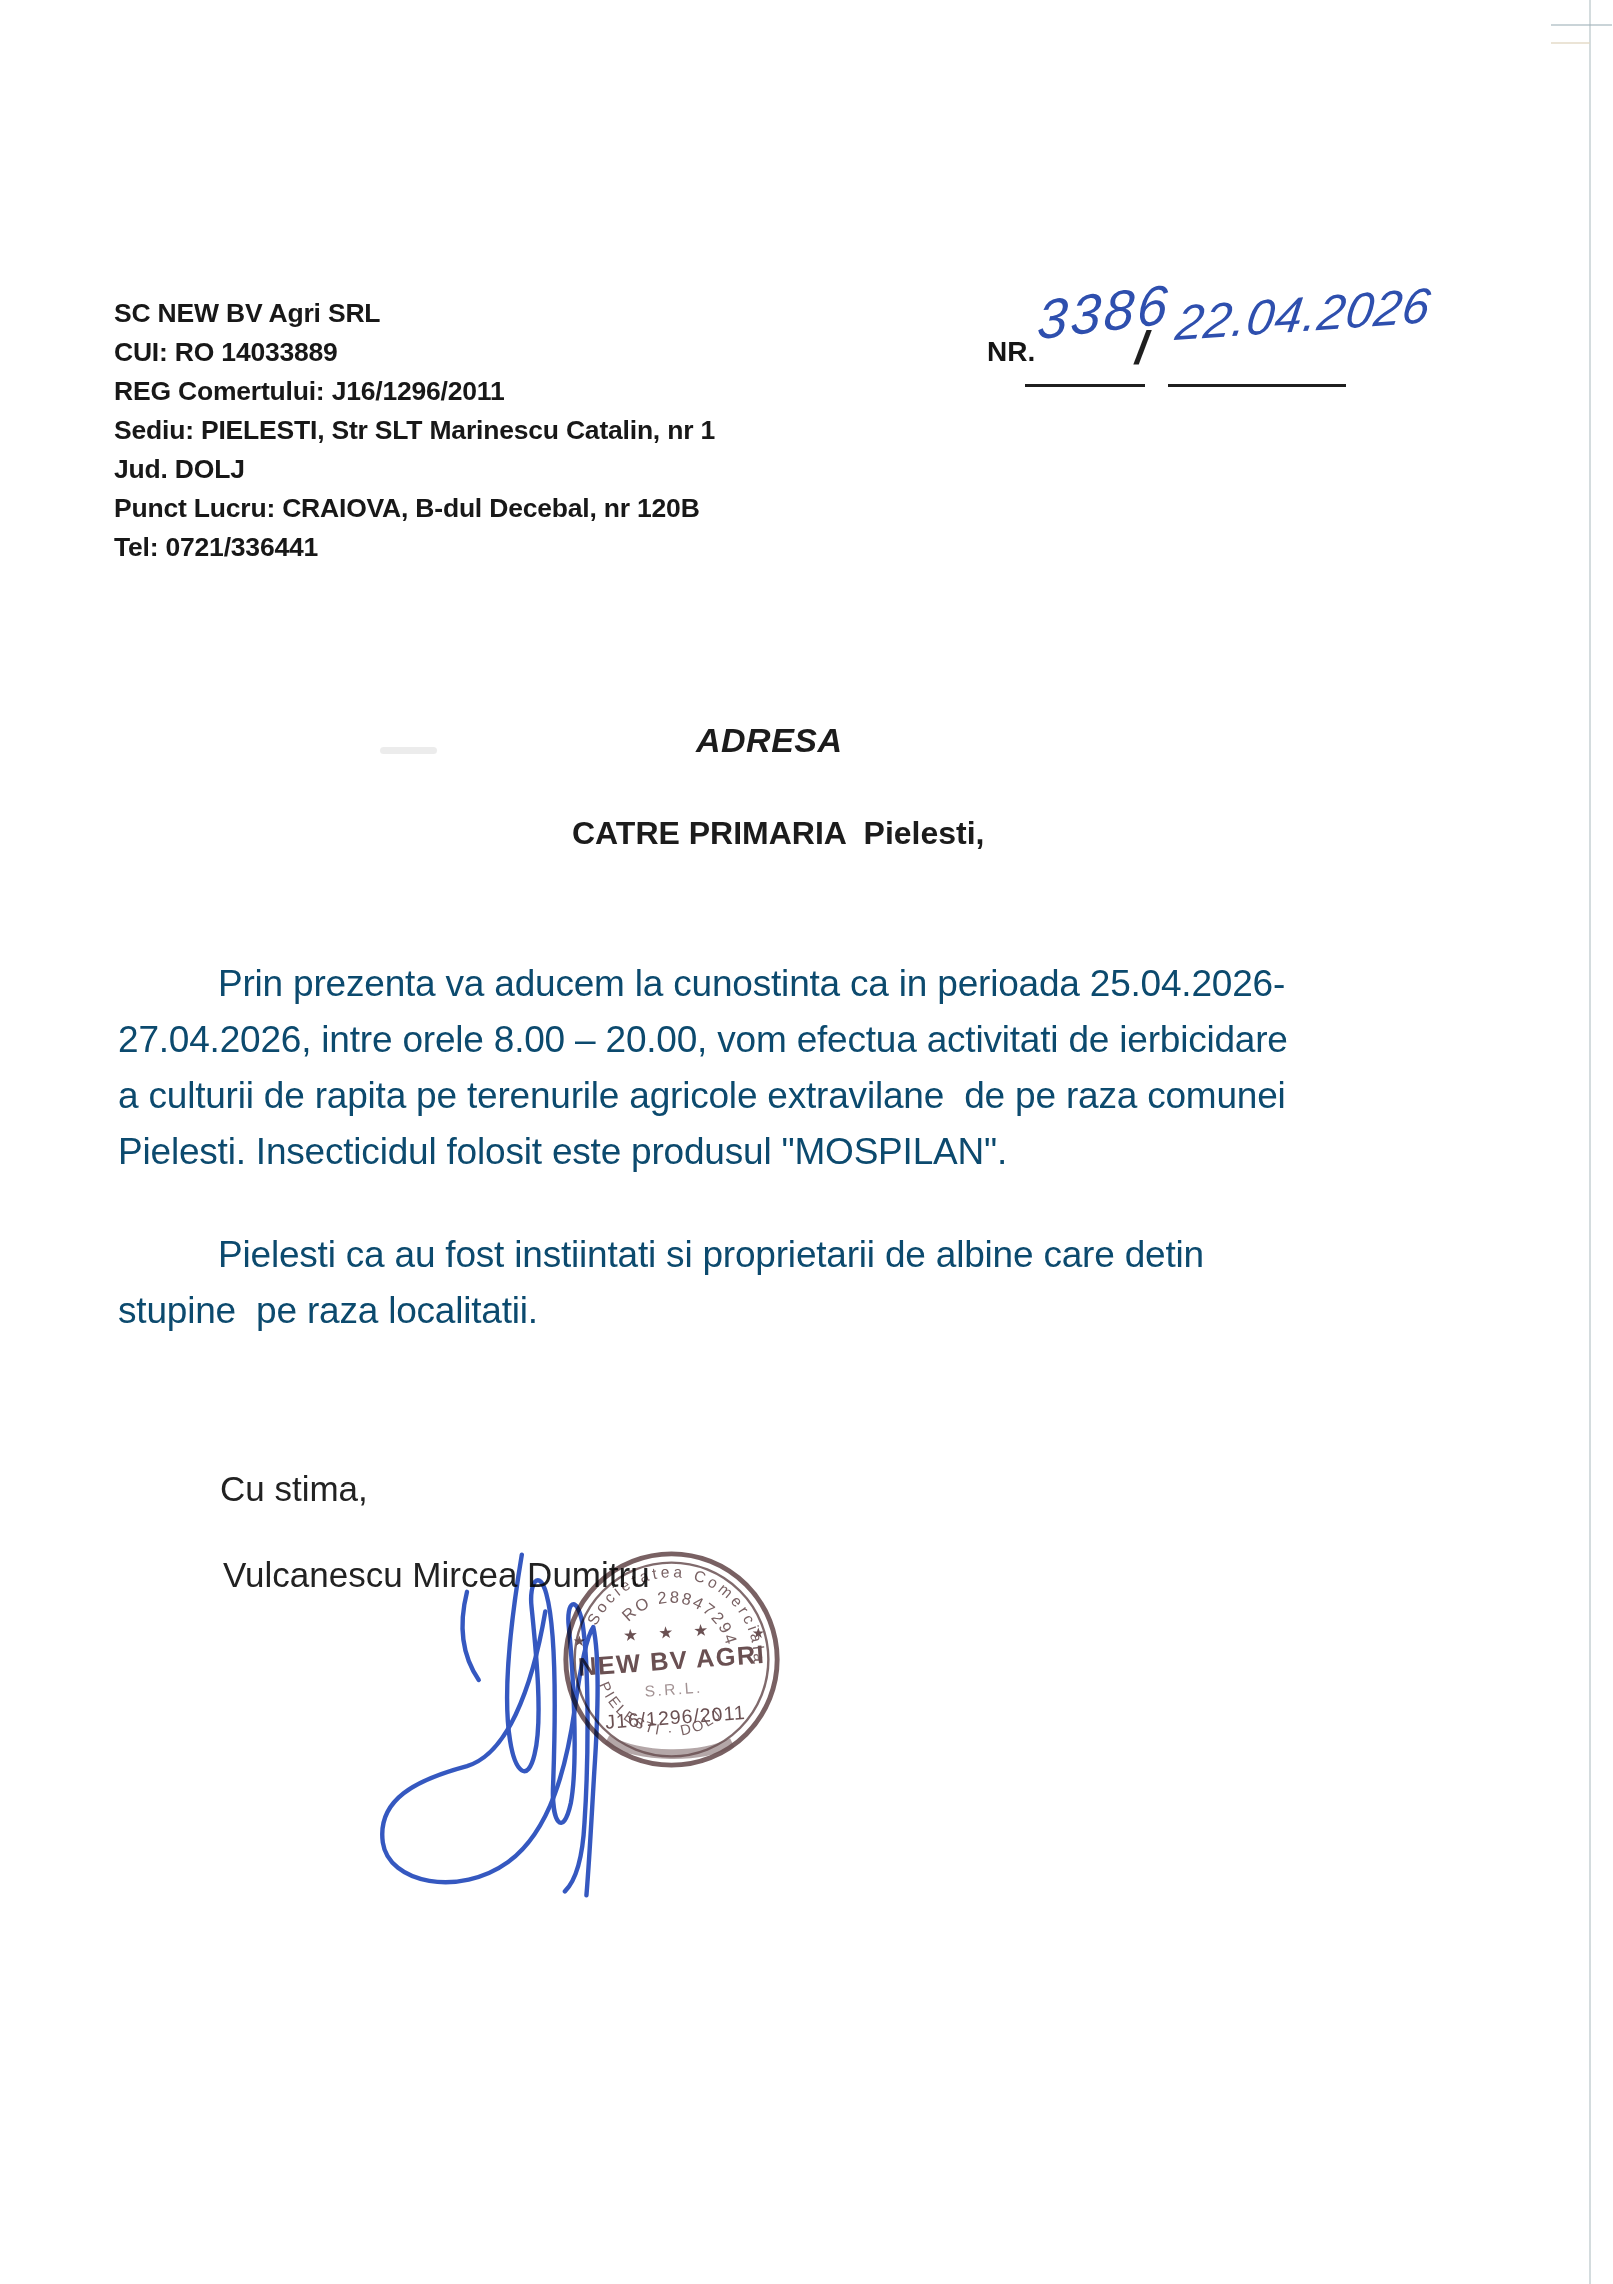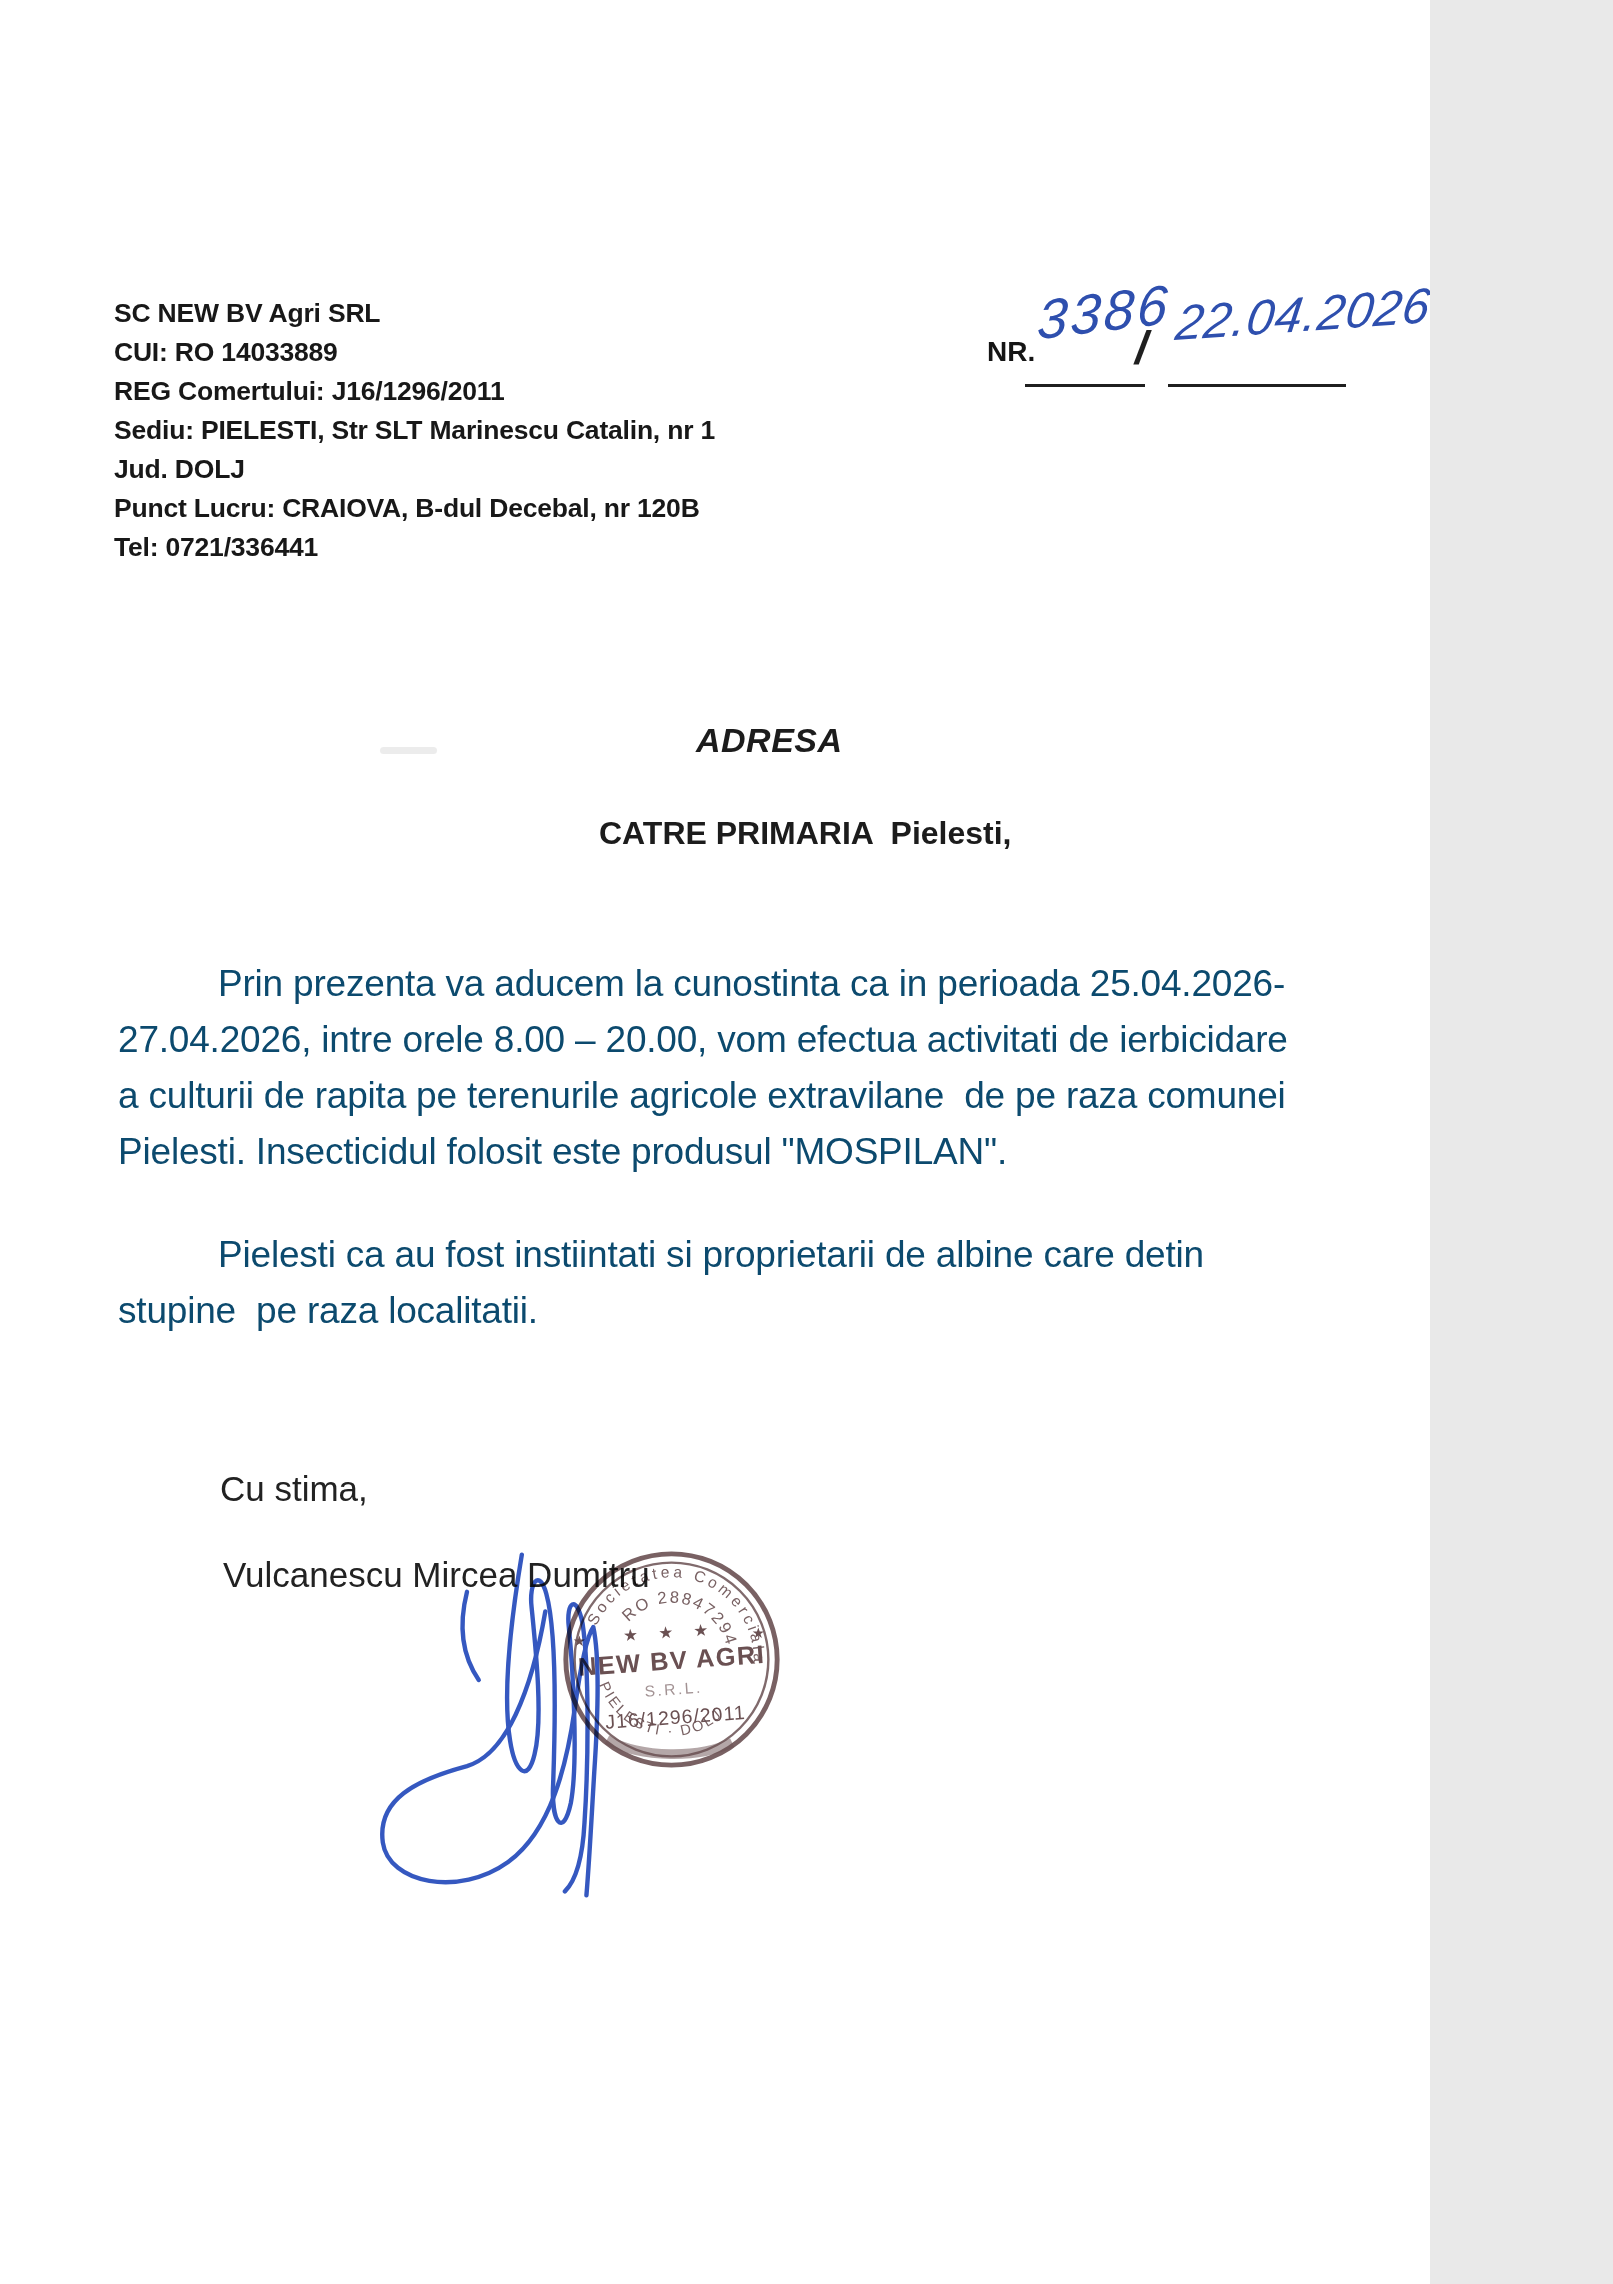--- a/index.html
+++ b/index.html
@@ -1,18 +1,18 @@
 <!DOCTYPE html>
 <html><head>
 <meta charset="utf-8">
 <style>
   html,body{margin:0;padding:0;background:#e9e9e9;}
   .page{
     position:relative;
-    width:1430px;height:2285px;
+    width:1613px;height:2285px;
     background:#ffffff;
     overflow:hidden;
     font-family:"Liberation Sans",sans-serif;
     color:#1c1c1c;
   }
   
   .letterhead{
     position:absolute;left:114px;top:294px;
     font-weight:bold;font-size:26.5px;line-height:39px;
     letter-spacing:-0.2px;color:#181818;
@@ -21,21 +21,21 @@
   .nr-label{position:absolute;left:987px;top:336px;font-weight:bold;font-size:28px;color:#151515;}
   .nr-underline{position:absolute;background:#1f1f1f;height:2.9px;}
   .u1{left:1025px;top:384px;width:120px;}
   .u2{left:1168px;top:384px;width:178px;}
   .nr-slash{position:absolute;left:1135px;top:321px;font-size:46px;font-weight:bold;font-style:italic;color:#1f1f1f;}
   .hw{position:absolute;color:#2e4fae;font-style:italic;white-space:pre;}
   .hw-number{left:1037px;top:280px;font-size:55px;letter-spacing:2.9px;transform:rotate(-7deg) skewX(-10deg);}
   .hw-date{left:1176px;top:286px;font-size:49px;letter-spacing:1px;transform:rotate(-4deg) skewX(-12deg);}
   
   .doc-title{position:absolute;left:696px;top:721px;font-size:34px;font-weight:bold;font-style:italic;letter-spacing:0.5px;}
-  .recipient{position:absolute;left:572px;top:815px;font-size:32px;font-weight:bold;white-space:pre;margin-left:27px;}
+  .recipient{position:absolute;left:572px;top:815px;font-size:32px;font-weight:bold;white-space:pre;}
   
   .para{position:absolute;left:118px;font-size:37px;line-height:56px;color:#0c4a6e;letter-spacing:-0.2px;}
   .para .line{white-space:pre;}
   .p1{top:956px;}
   .p2{top:1227px;}
   .indent{padding-left:100px;}
   
   .closing{position:absolute;left:220px;top:1469px;font-size:35px;color:#222;}
   .signatory{position:absolute;left:223px;top:1555px;font-size:35px;color:#222;}
   

